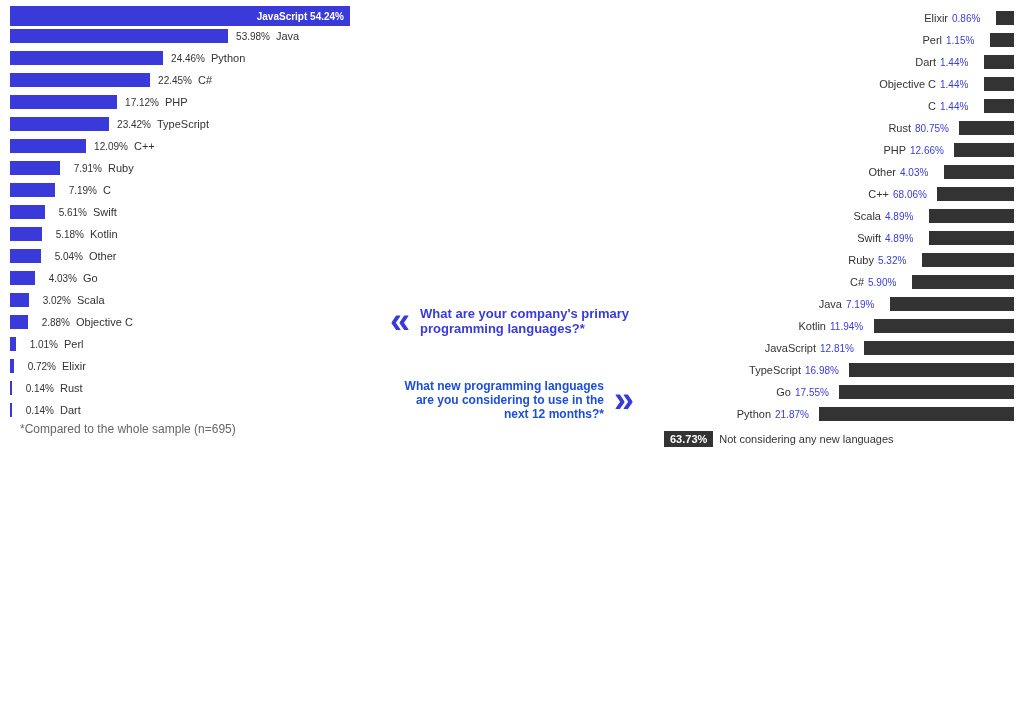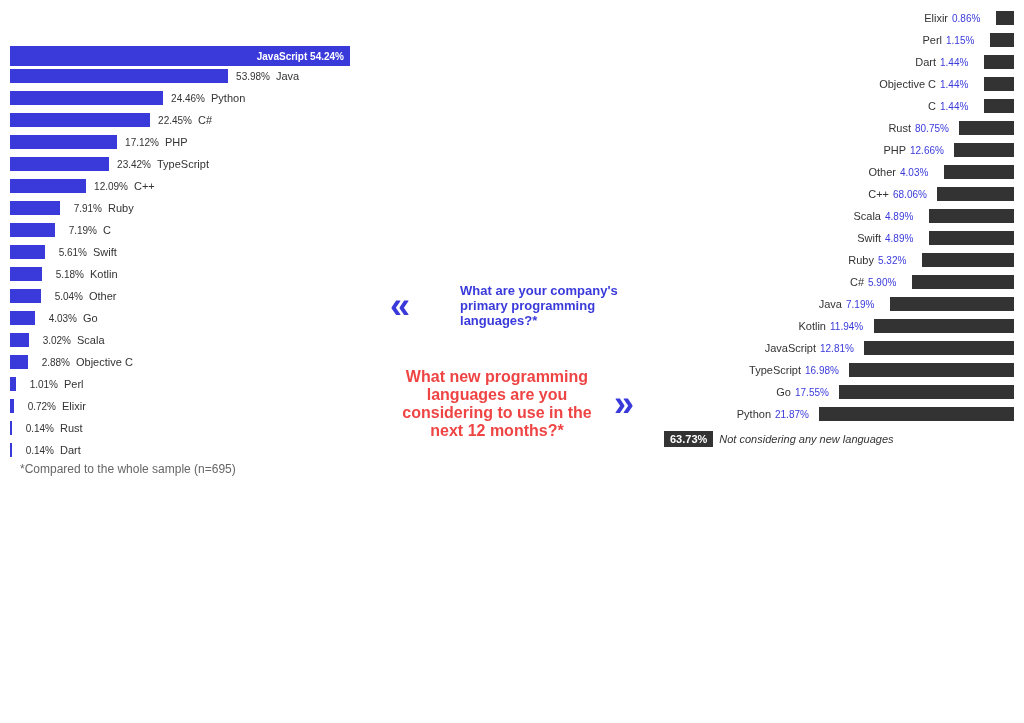--- a/index.html
+++ b/index.html
@@ -52,21 +52,20 @@
     .bar-row .lang-label {
       font-size: 11px;
       color: #333;
       margin-left: 6px;
     }
 
     
     .bar-row.top-bar {
       position: relative;
       height: 16px;
-      margin-top: 40px;
     }
     .bar-row.top-bar .bar {
       height: 20px;
       display: flex;
       align-items: center;
       justify-content: flex-end;
       padding-right: 6px;
       color: #fff;
       font-size: 10px;
       font-weight: bold;
@@ -109,28 +108,27 @@
       color: #3a3adb;
       font-weight: bold;
       line-height: 1;
     }
 
     .question-text-primary {
       color: #3a3adb;
       font-size: 13px;
       font-weight: bold;
       text-align: left;
-      margin-left: 40px;
     }
 
     .question-text-secondary {
-      color: #ef4444;
-      font-size: 16px;
-      font-weight: bold;
-      text-align: center;
+      color: #1d4ed8;
+      font-size: 12px;
+      font-weight: bold;
+      text-align: right;
     }
 
     
     .right-panel {
       width: 370px;
       padding: 8px 10px 8px 10px;
       display: flex;
       flex-direction: column;
       gap: 2px;
     }
@@ -177,21 +175,20 @@
       font-size: 11px;
       font-weight: bold;
       padding: 2px 6px;
       white-space: nowrap;
     }
 
     .bottom-special .text {
       font-size: 11px;
       color: #333;
       margin-left: 6px;
-      font-style: italic;
     }
   </style>
 </head>
 <body>
 
 <div class="container">
 
   <div class="left-panel">
 
   <div class="bar-row top-bar">

